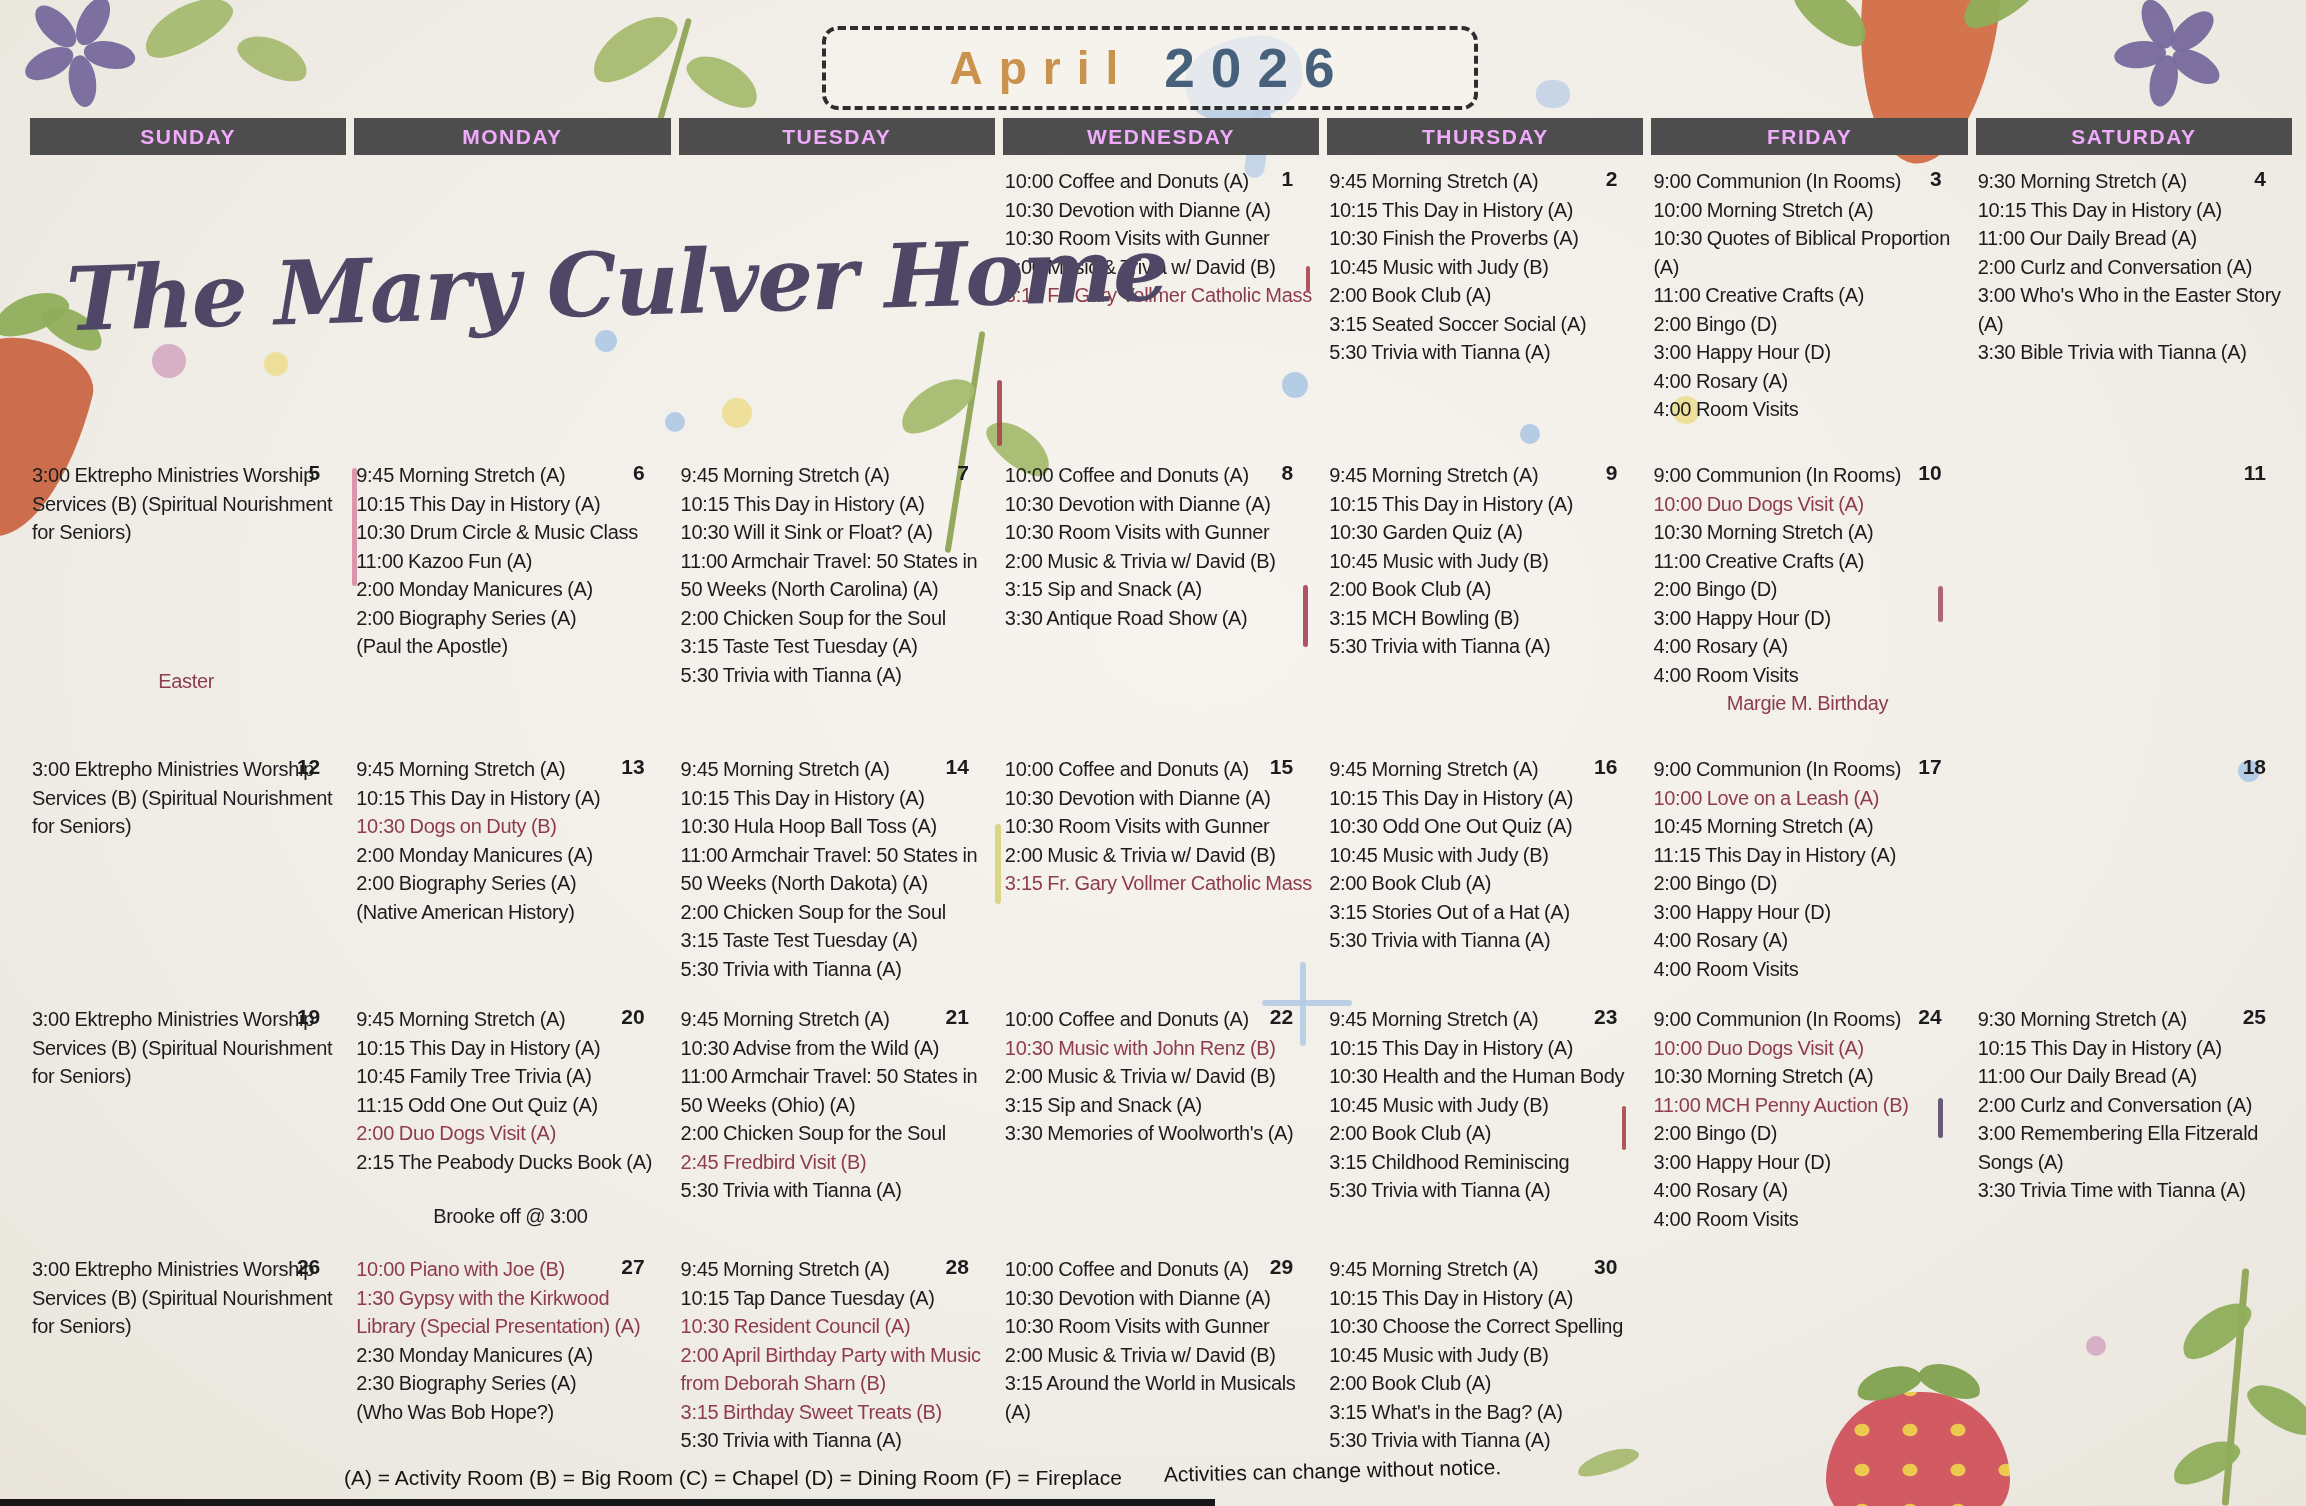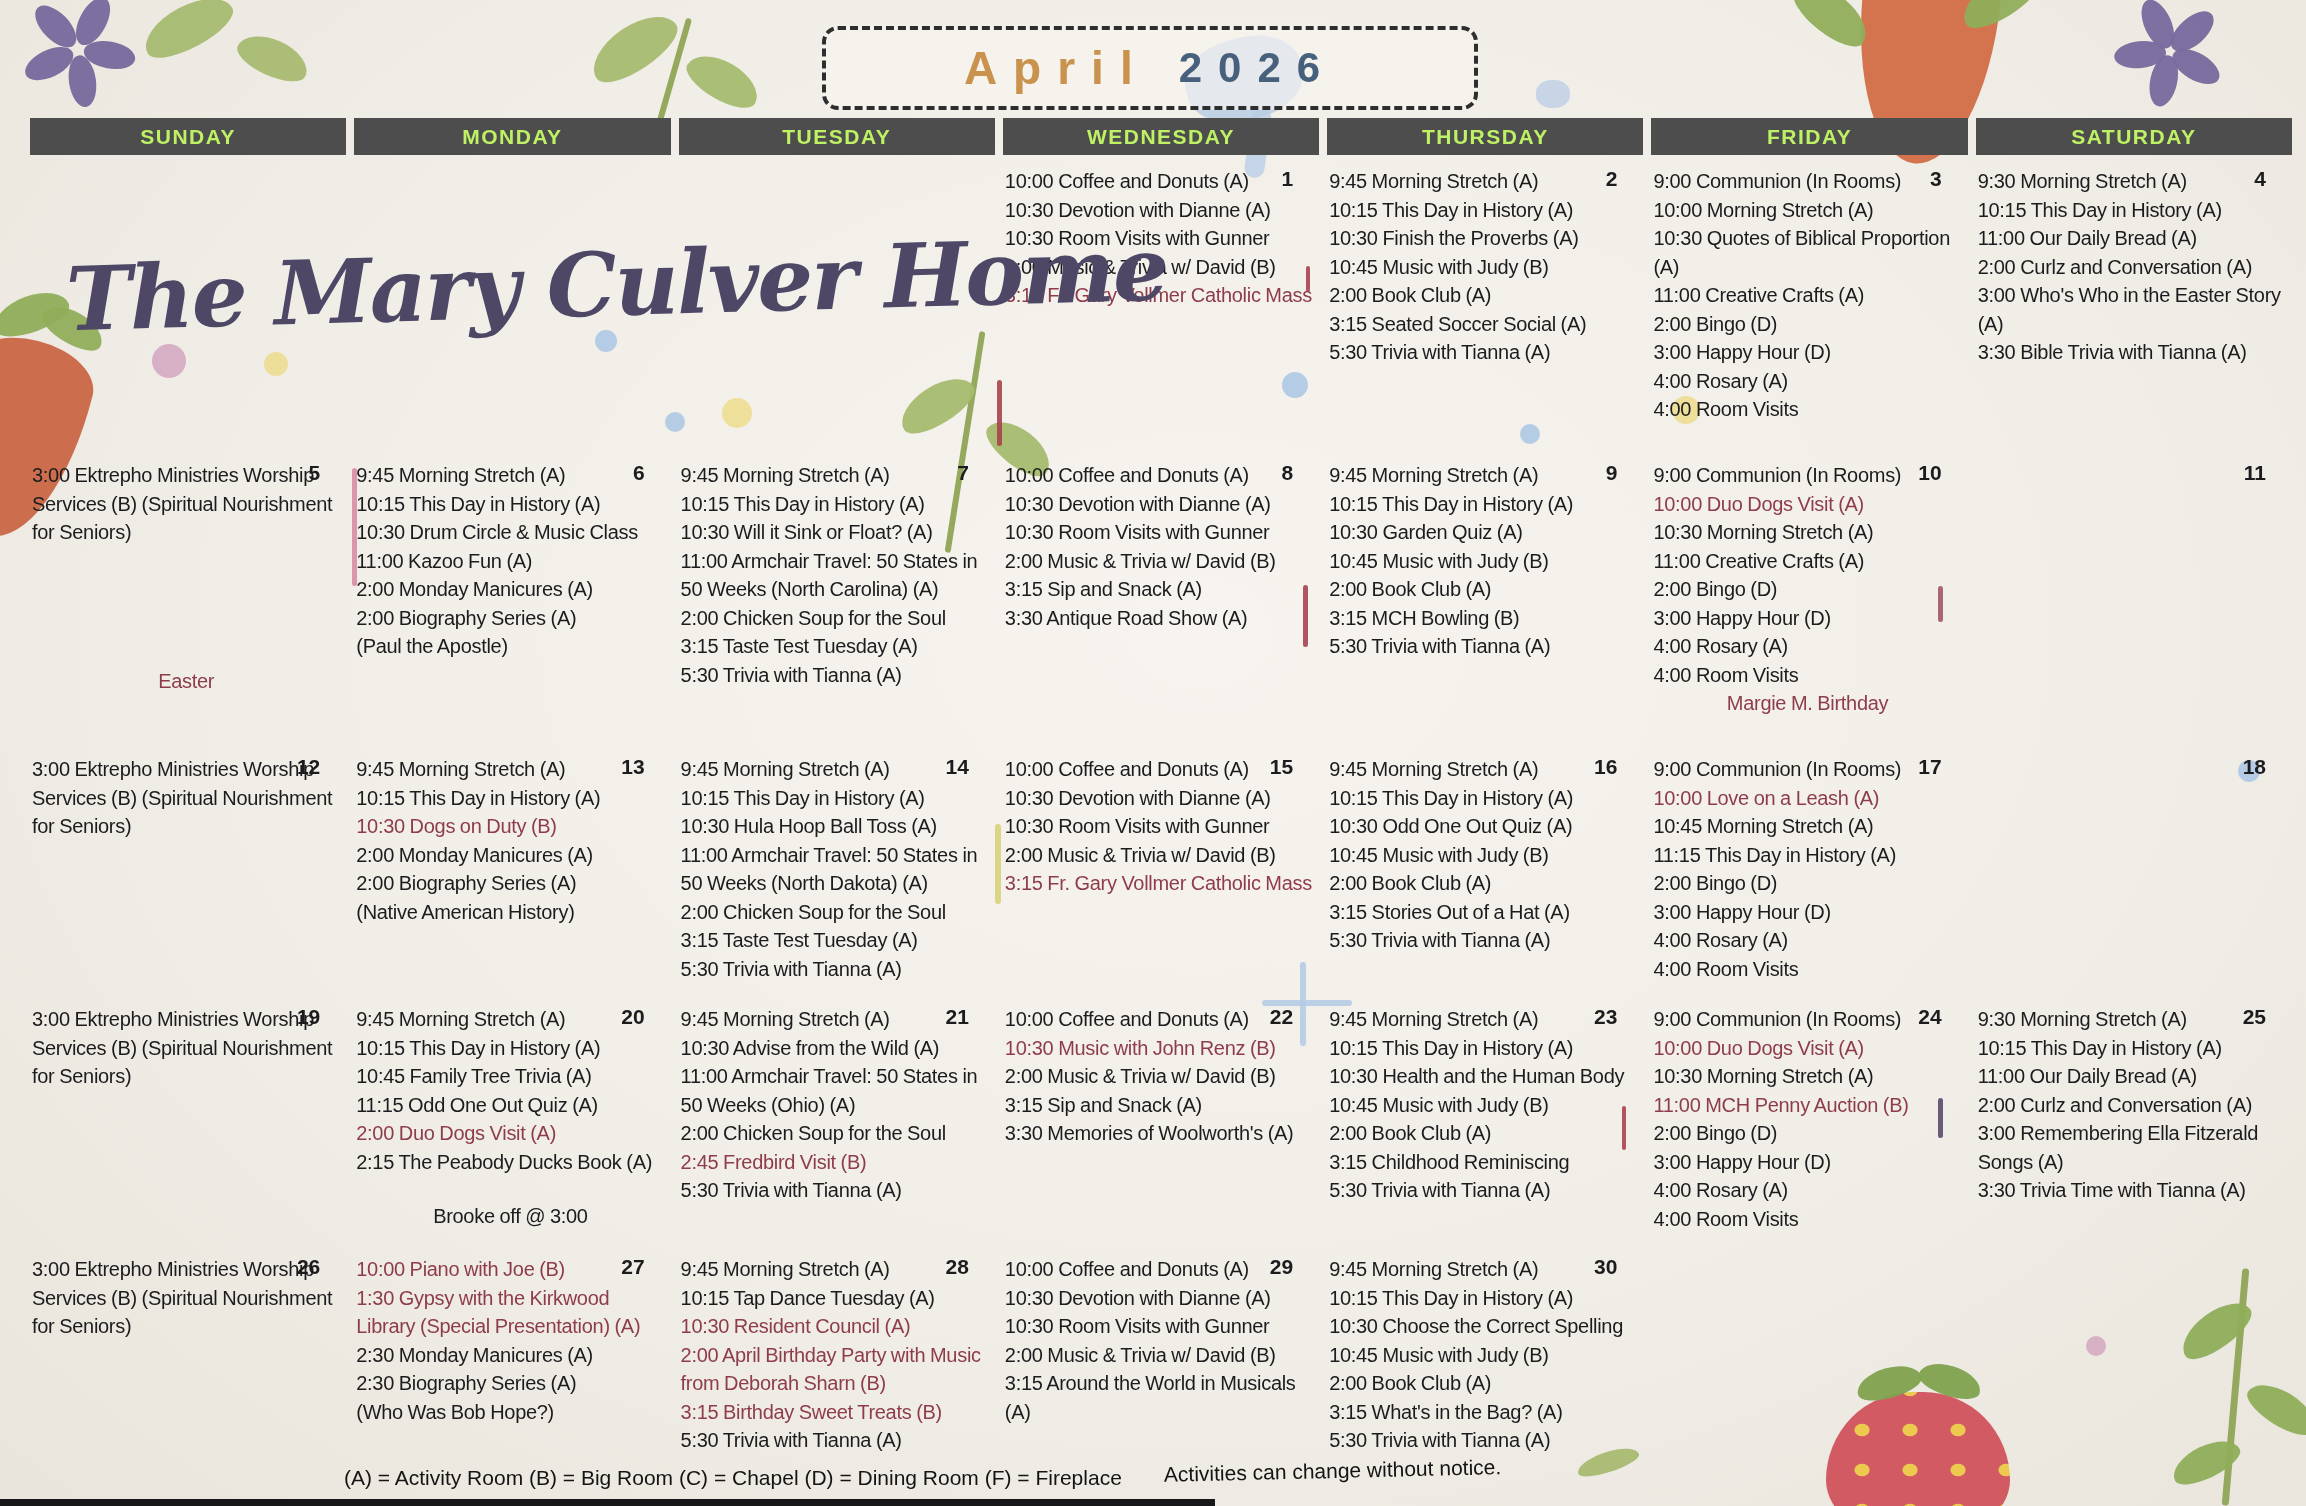--- a/index.html
+++ b/index.html
@@ -8,35 +8,35 @@
     font-family:"Liberation Sans",sans-serif;
     background:radial-gradient(ellipse at 52% 42%, #f7f4ef 0%, #f1eee8 55%, #e9e5dc 100%);
   }
   
   .title-box{
     position:absolute;left:822px;top:26px;width:648px;height:76px;z-index:5;
     border:4px dashed #2e2e2e;border-radius:16px;
     display:flex;align-items:center;justify-content:center;gap:30px;background:rgba(247,244,239,.65);
   }
   .title-month{font-size:46px;font-weight:bold;letter-spacing:16px;color:var(--month);}
-  .title-year{font-size:42px;font-weight:bold;letter-spacing:16px;color:var(--year);}
+  .title-year{font-size:55px;font-weight:bold;letter-spacing:16px;color:var(--year);}
   
   .facility{
     position:absolute;left:66px;top:232px;z-index:6;
     font-family:"DejaVu Serif",serif;font-style:italic;font-weight:bold;
     font-size:88px;letter-spacing:-2px;color:var(--script);
     transform:rotate(-1.6deg);white-space:nowrap;
   }
   
   .headers{
     position:absolute;left:30px;top:118px;width:2262px;z-index:4;
     display:grid;grid-template-columns:repeat(7,1fr);column-gap:8px;
   }
   .day-header{
-    height:37px;background:var(--headerbar);color:#bef264;
+    height:37px;background:var(--headerbar);color:#f0abfc;
     font-weight:bold;font-size:21px;letter-spacing:1.5px;
     display:flex;align-items:center;justify-content:center;
   }
   
   .grid{
     position:absolute;left:30px;top:155px;width:2262px;z-index:3;
     display:grid;grid-template-columns:repeat(7,1fr);
     grid-template-rows:294px 294px 250px 250px 218px;column-gap:8px;
   }
   .cell{position:relative;padding:12px 6px 0 2px;}

